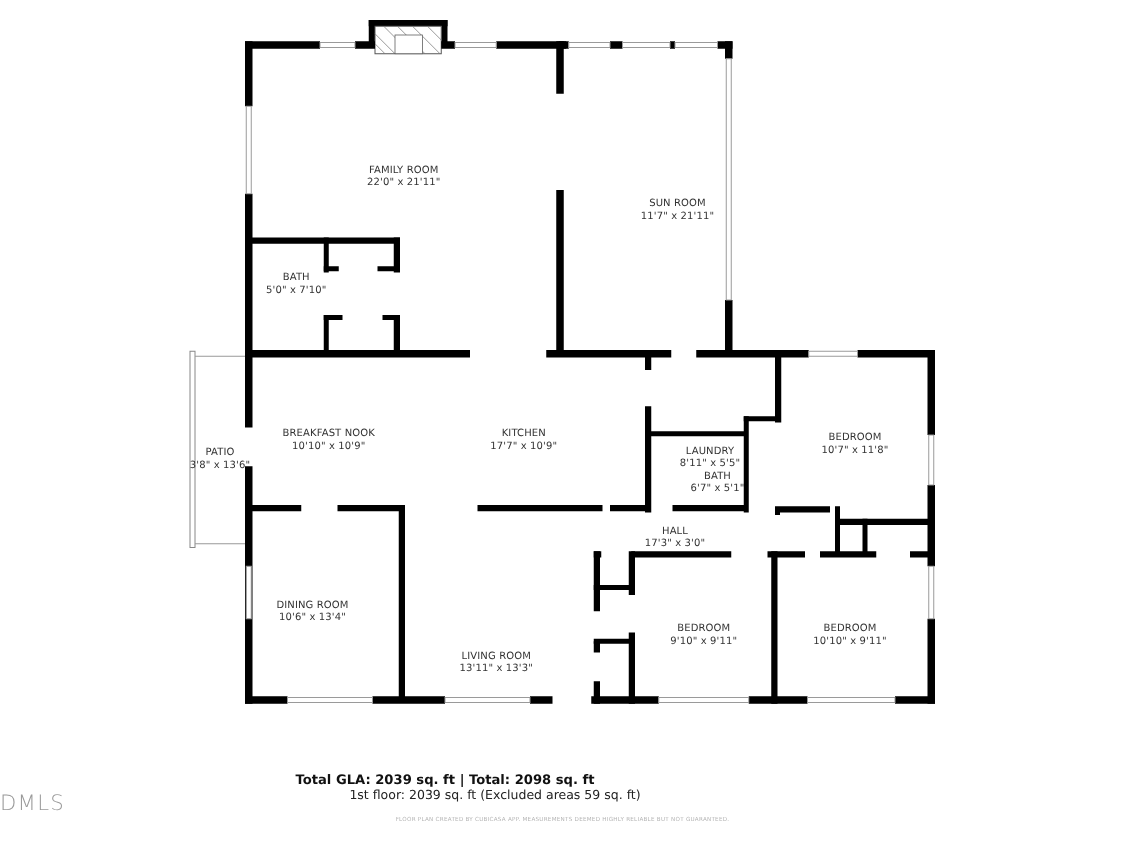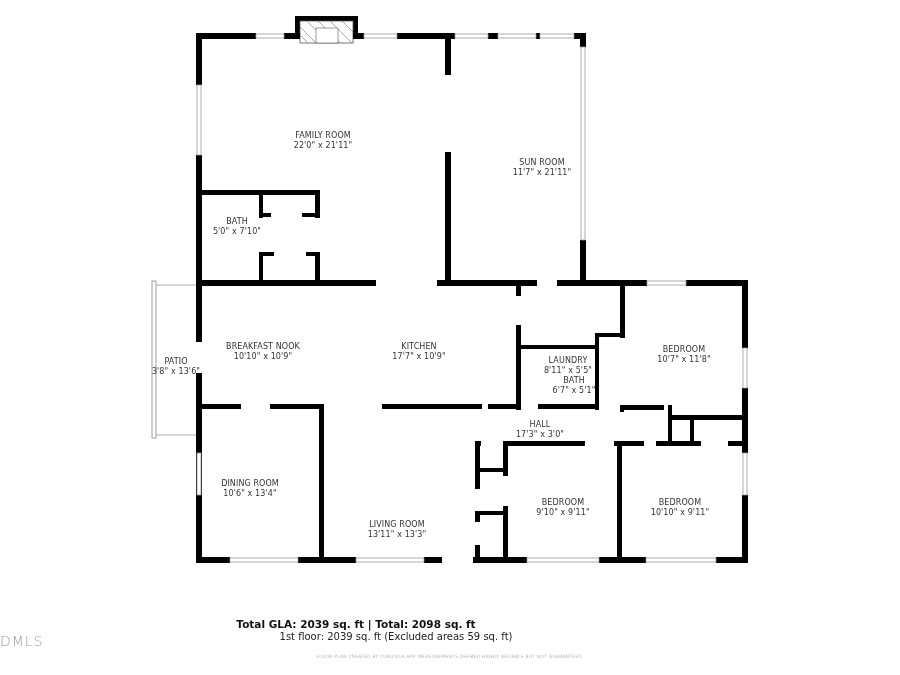--- a/index.html
+++ b/index.html
@@ -5,21 +5,21 @@
   html, body { margin:0; padding:0; background:#ffffff; }
   body { width:900px; height:675px; position:relative; overflow:hidden; font-family:"DejaVu Sans", sans-serif; }
   #plan { position:absolute; left:0; top:0; width:900px; height:675px; }
   .wall { fill:#000; }
   .win { fill:#fff; stroke:#9a9a9a; stroke-width:0.8; }
   .room-label { position:absolute; transform:translate(-50%,-50%); text-align:center; color:#333; font-size:8px; line-height:10px; white-space:nowrap; letter-spacing:0.1px; }
   .room-label span { display:block; }
   .footer-main { position:absolute; left:0; width:712px; text-align:center; top:618px; font-size:10.5px; font-weight:bold; color:#111; }
   .footer-sub { position:absolute; left:0; width:792px; text-align:center; top:631px; font-size:10px; color:#222; }
   .footer-note { position:absolute; left:0; width:900px; text-align:center; top:654px; font-size:4.5px; color:#b5b5b5; letter-spacing:0.2px; }
-  .mls { position:absolute; left:0; top:633px; font-size:14px; color:#9a9a9a; font-weight:300; letter-spacing:1px; }
+  .mls { position:absolute; left:0; top:633px; font-size:17px; color:#9a9a9a; font-weight:300; letter-spacing:1px; }
 </style>
 </head>
 <body>
 
 <svg id="plan" viewBox="0 0 900 675" xmlns="http://www.w3.org/2000/svg">
 
   <g>
     <rect class="wall" x="295" y="16" width="63" height="5"></rect>
     <rect class="wall" x="295" y="16" width="5" height="22"></rect>
     <rect class="wall" x="353" y="16" width="5" height="22"></rect>

